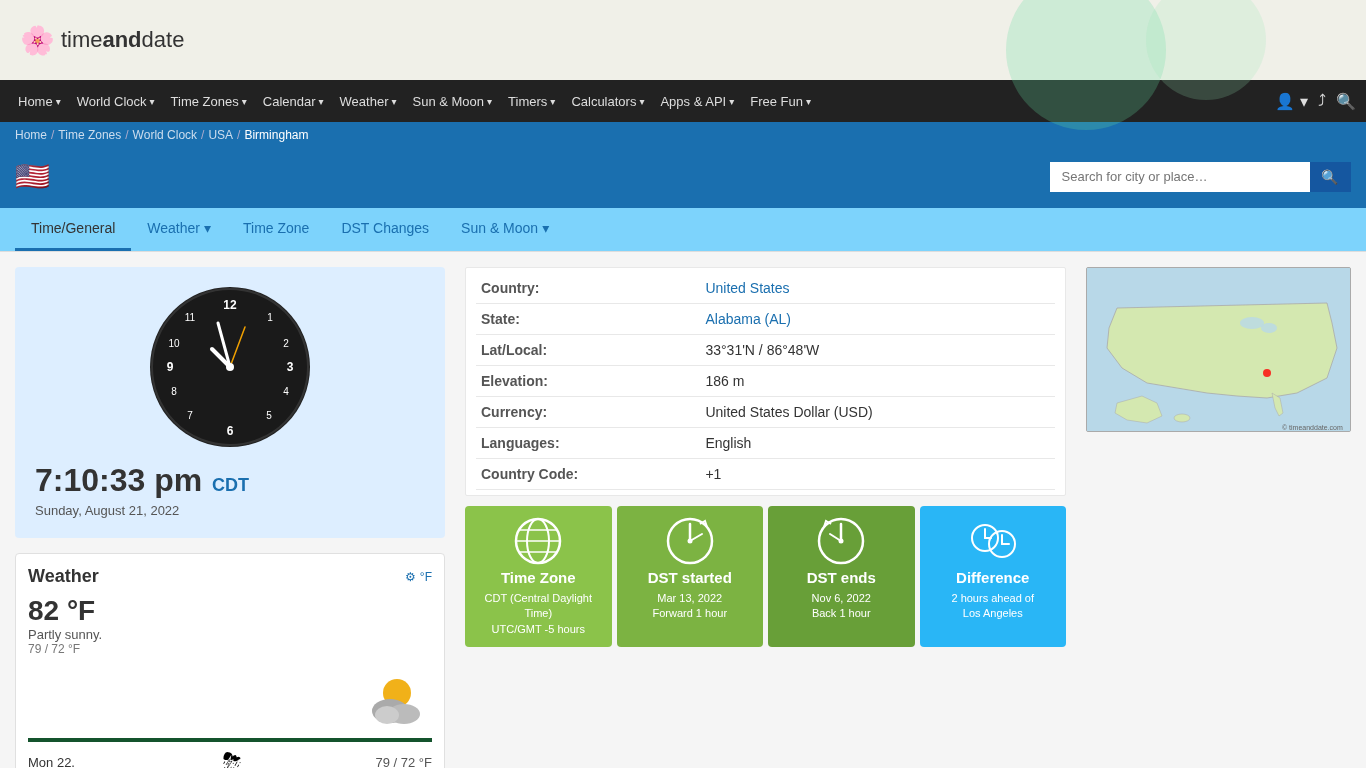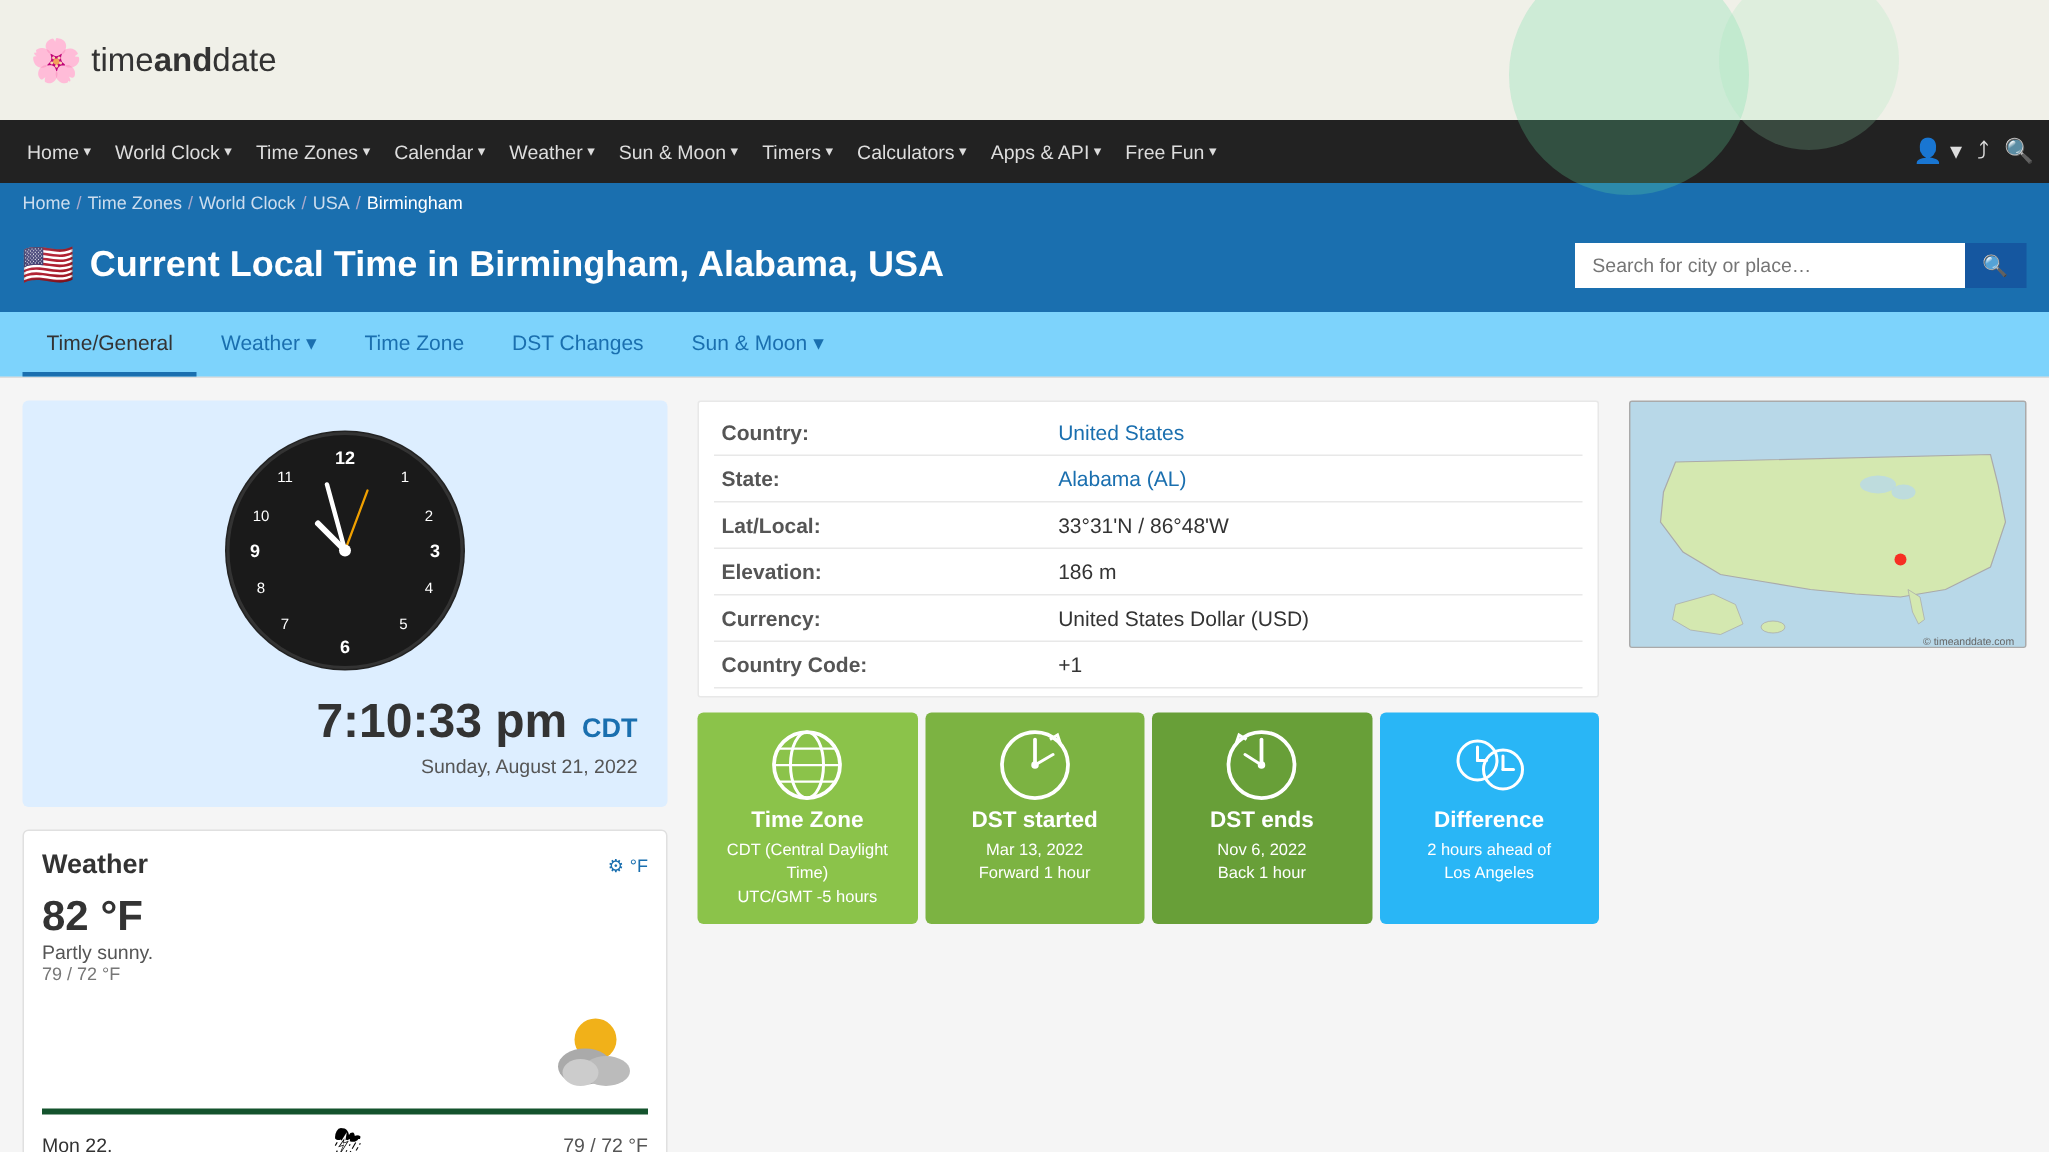--- a/index.html
+++ b/index.html
@@ -27,21 +27,21 @@
     .search-box { display: flex; gap: 0; }
     .search-input { width: 260px; padding: 7px 12px; border: none; font-size: 13px; color: #999; }
     .search-btn { background: #1557a0; border: none; padding: 7px 12px; cursor: pointer; color: #fff; font-size: 14px; }
 
     
     .sub-tabs { background: #7dd3fc; border-bottom: 1px solid #ddd; padding: 0 15px; display: flex; gap: 0; }
     .sub-tab { padding: 12px 16px; font-size: 14px; color: #1a6faf; cursor: pointer; border-bottom: 3px solid transparent; display: flex; align-items: center; gap: 4px; }
     .sub-tab.active { color: #333; border-bottom-color: #1a6faf; font-weight: normal; }
 
     
-    .clock-section { background: #ddeeff; border-radius: 4px; padding: 20px; text-align: right; margin-bottom: 15px; }
+    .clock-section { background: #ddeeff; border-radius: 4px; padding: 20px; text-align: left; margin-bottom: 15px; }
     .clock-face { width: 160px; height: 160px; border-radius: 50%; background: #222; margin: 0 auto 15px; position: relative; display: flex; align-items: center; justify-content: center; }
     .clock-face svg { width: 160px; height: 160px; }
     .fullscreen-link { font-size: 13px; color: #1a6faf; margin-top: 6px; cursor: pointer; display: flex; align-items: center; justify-content: center; gap: 4px; }
 
     
     .info-table { width: 100%; border-collapse: collapse; }
     .info-table td { padding: 7px 5px; border-bottom: 1px solid #e8e8e8; vertical-align: top; }
     .info-table .label { color: #555; font-weight: bold; white-space: nowrap; padding-right: 10px; }
     .info-table .value { color: #333; }
     .info-table .value a { color: #1a6faf; text-decoration: none; }
@@ -147,21 +147,20 @@
     <span class="breadcrumb-sep">/</span>
     <a href="#">USA</a>
     <span class="breadcrumb-sep">/</span>
     <span style="color:#fff;">Birmingham</span>
   </div>
 </div>
 
 <div class="blue-header">
   <div class="page-title-area">
     <span class="flag">🇺🇸</span>
-    <h1 class="page-title">Current Local Time in Birmingham, Alabama, USA</h1>
   </div>
   <div class="search-box">
     <input class="search-input" type="text" placeholder="Search for city or place…" style="">
     <button class="search-btn">🔍</button>
   </div>
 </div>
 
 <div class="sub-tabs">
   <div class="sub-tab active">
     <span>Time/General</span>
@@ -282,20 +281,24 @@
           </tr>
           <tr>
             <td class="label">Elevation:</td>
             <td class="value">186 m</td>
           </tr>
           <tr>
             <td class="label">Currency:</td>
             <td class="value">United States Dollar (USD)</td>
           </tr>
           <tr>
+            <td class="label">Languages:</td>
+            <td class="value">English</td>
+          </tr>
+          <tr>
             <td class="label">Country Code:</td>
             <td class="value">+1</td>
           </tr>
         </tbody>
           </table>
       </div>
 
       <div class="info-boxes">
 
         <div class="info-box green">

